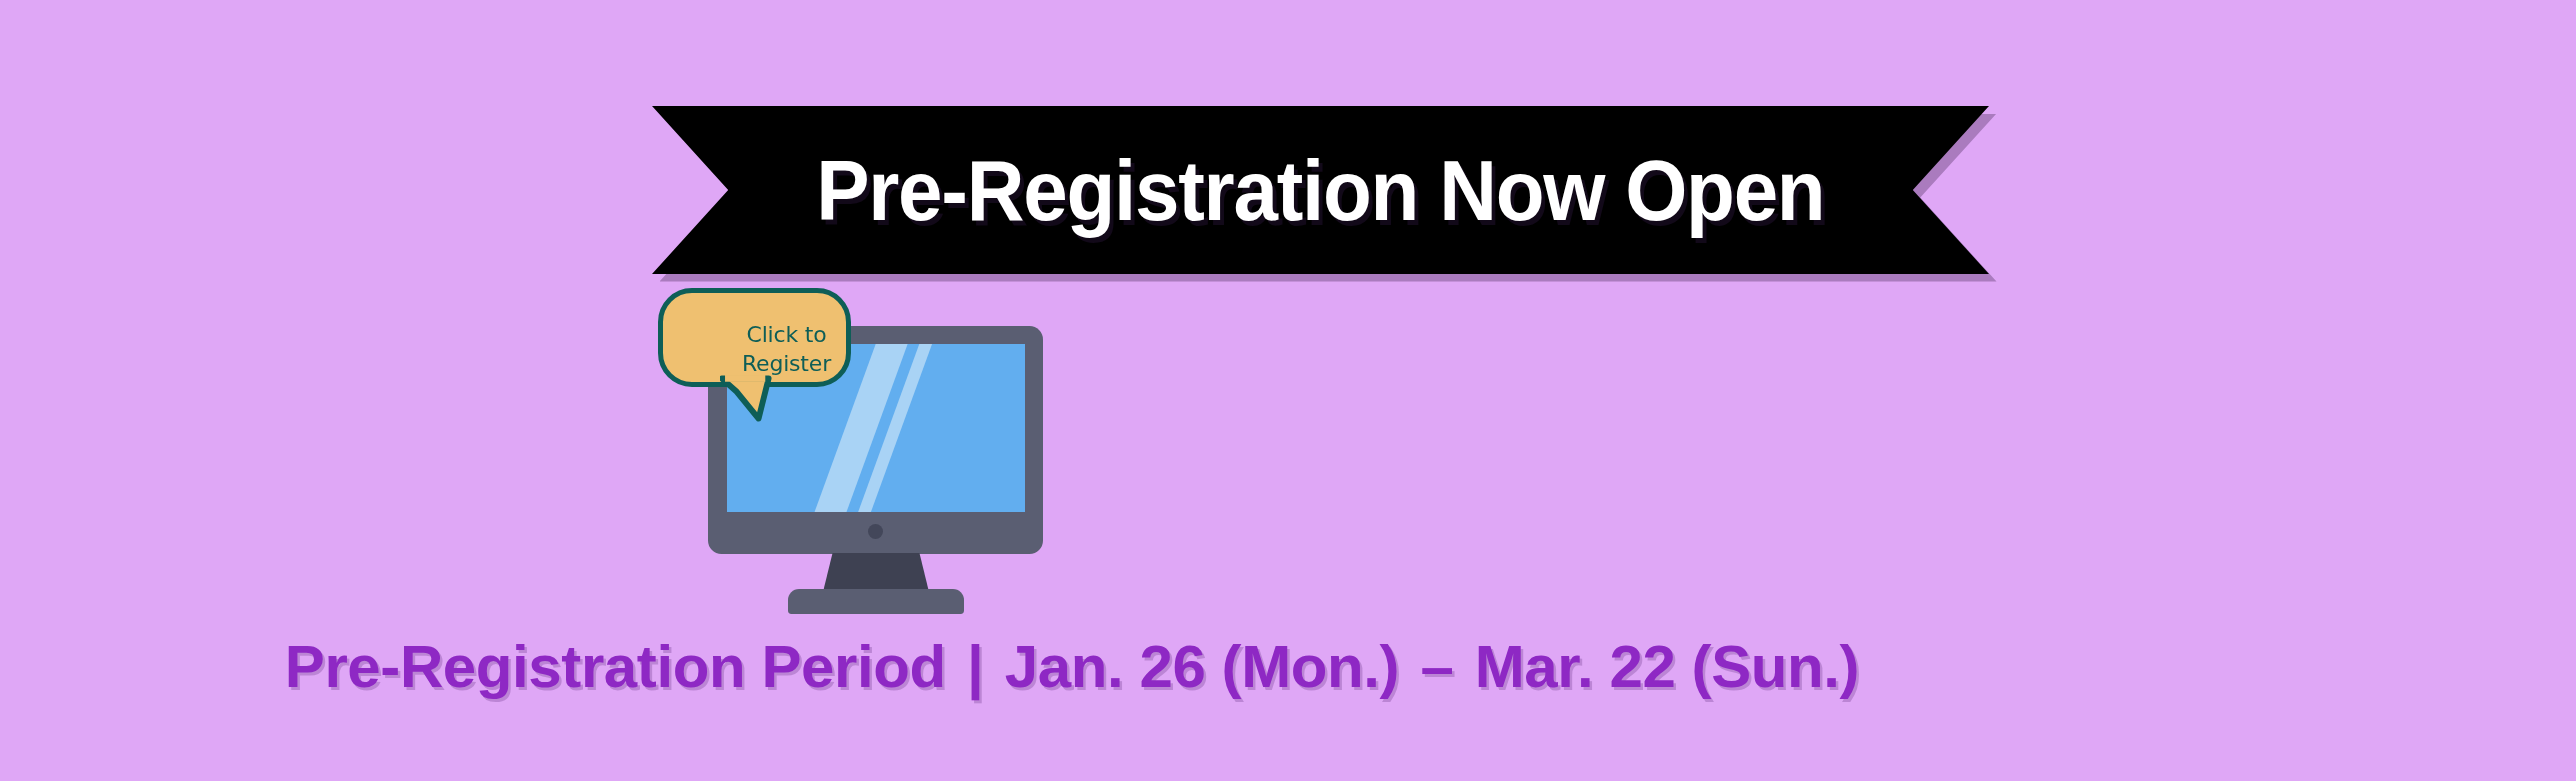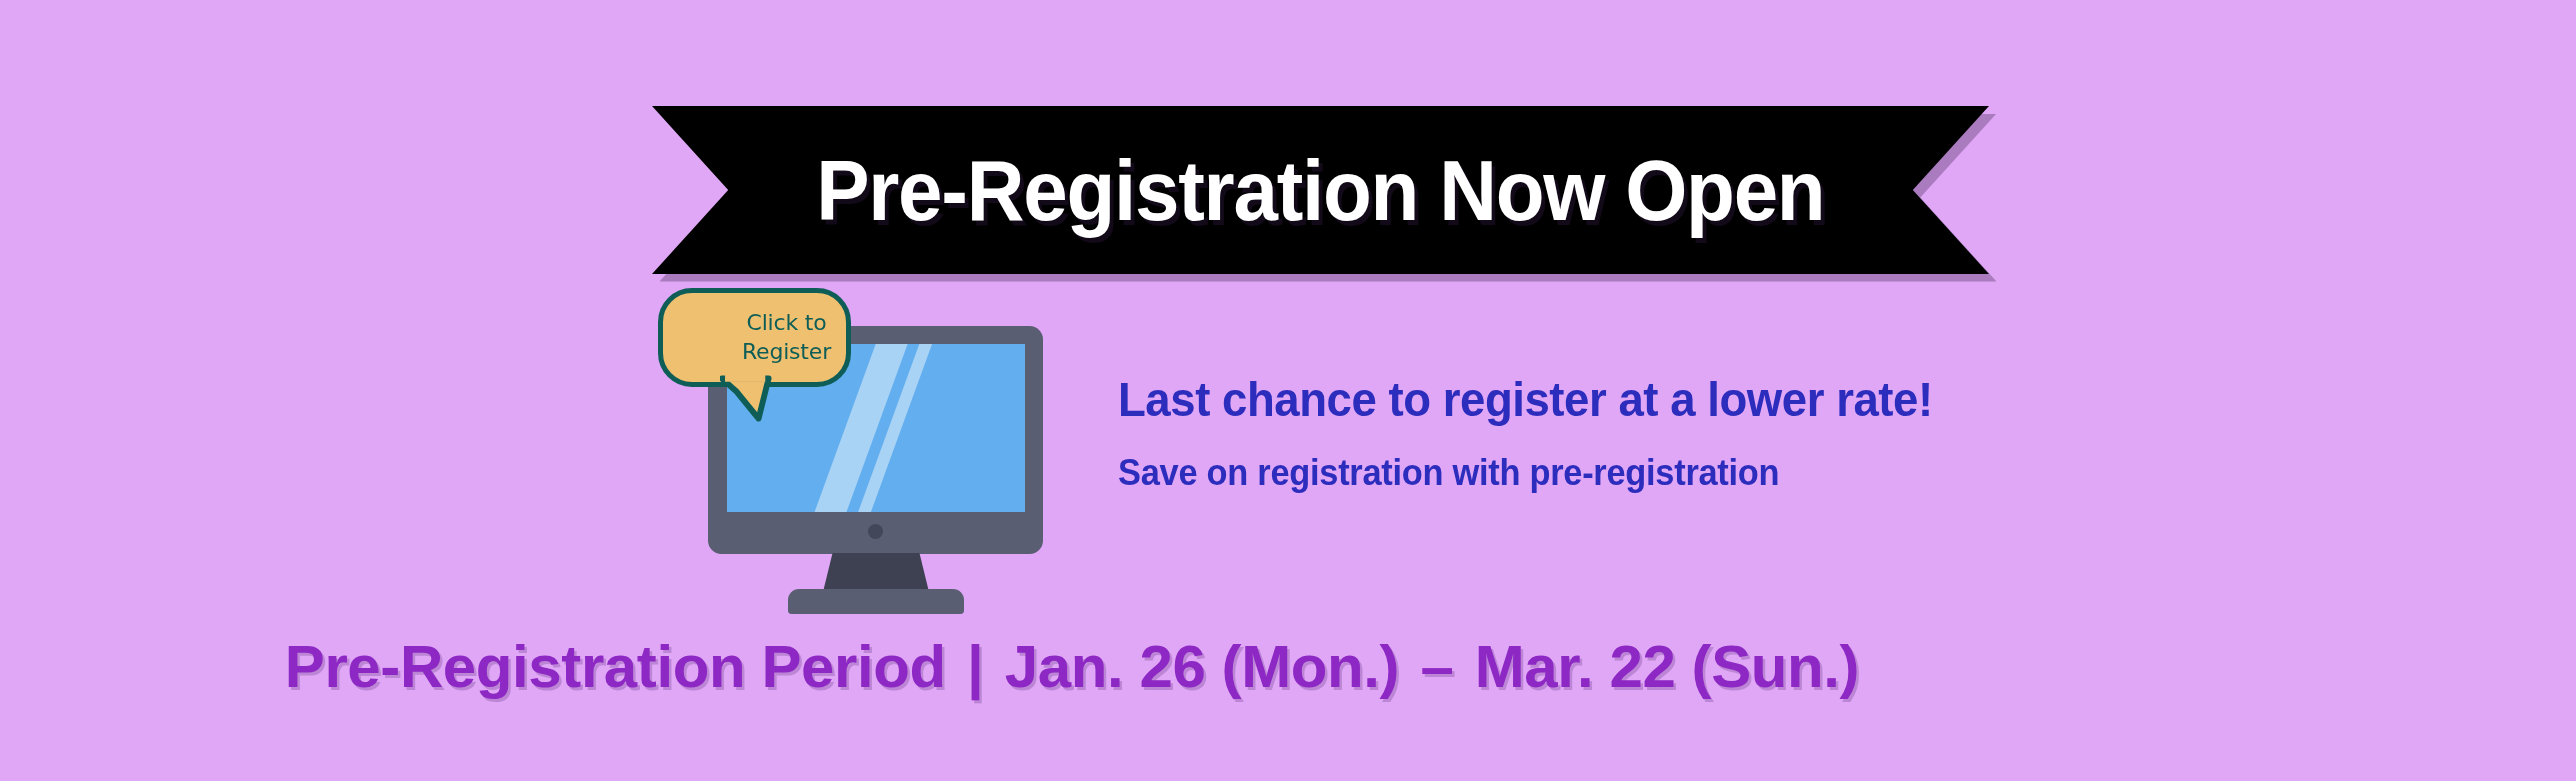--- a/index.html
+++ b/index.html
@@ -162,21 +162,21 @@
     top: 87px;
     width: 52px;
     height: 47px;
   }
   .bubble-tail svg {
     display: block;
   }
   .bubble-text {
     position: absolute;
     left: 0;
-    top: 0;
+    top: 12px;
     width: 193px;
     height: 99px;
     display: flex;
     flex-direction: column;
     align-items: center;
     justify-content: center;
     color: #0e5e57;
     font-family: "DejaVu Sans", sans-serif;
     font-size: 22px;
     line-height: 1.28;
@@ -266,24 +266,20 @@
         <path d="M2 4 L58 4 L46 52 L20 20 Z" fill="#efc070" stroke="#0e5e57" stroke-width="7" stroke-linejoin="round"></path>
         <rect x="6" y="0" width="48" height="8" fill="#efc070"></rect>
       </svg>
     </div>
     <div class="bubble-text">
       <span>Click to</span>
       <span>Register</span>
     </div>
   </div>
 
-  <div class="pitch-block">
-    <div class="pitch-headline">Last chance to register at a lower rate!</div>
-    <div class="pitch-subline">Save on registration with pre-registration</div>
-  </div>
 
   <div class="period-line">
     <span>Pre-Registration Period</span>
     <span class="period-sep">|</span>
     <span>Jan. 26 (Mon.)</span>
     <span class="period-sep">–</span>
     <span>Mar. 22 (Sun.)</span>
   </div>
 
 </div>

